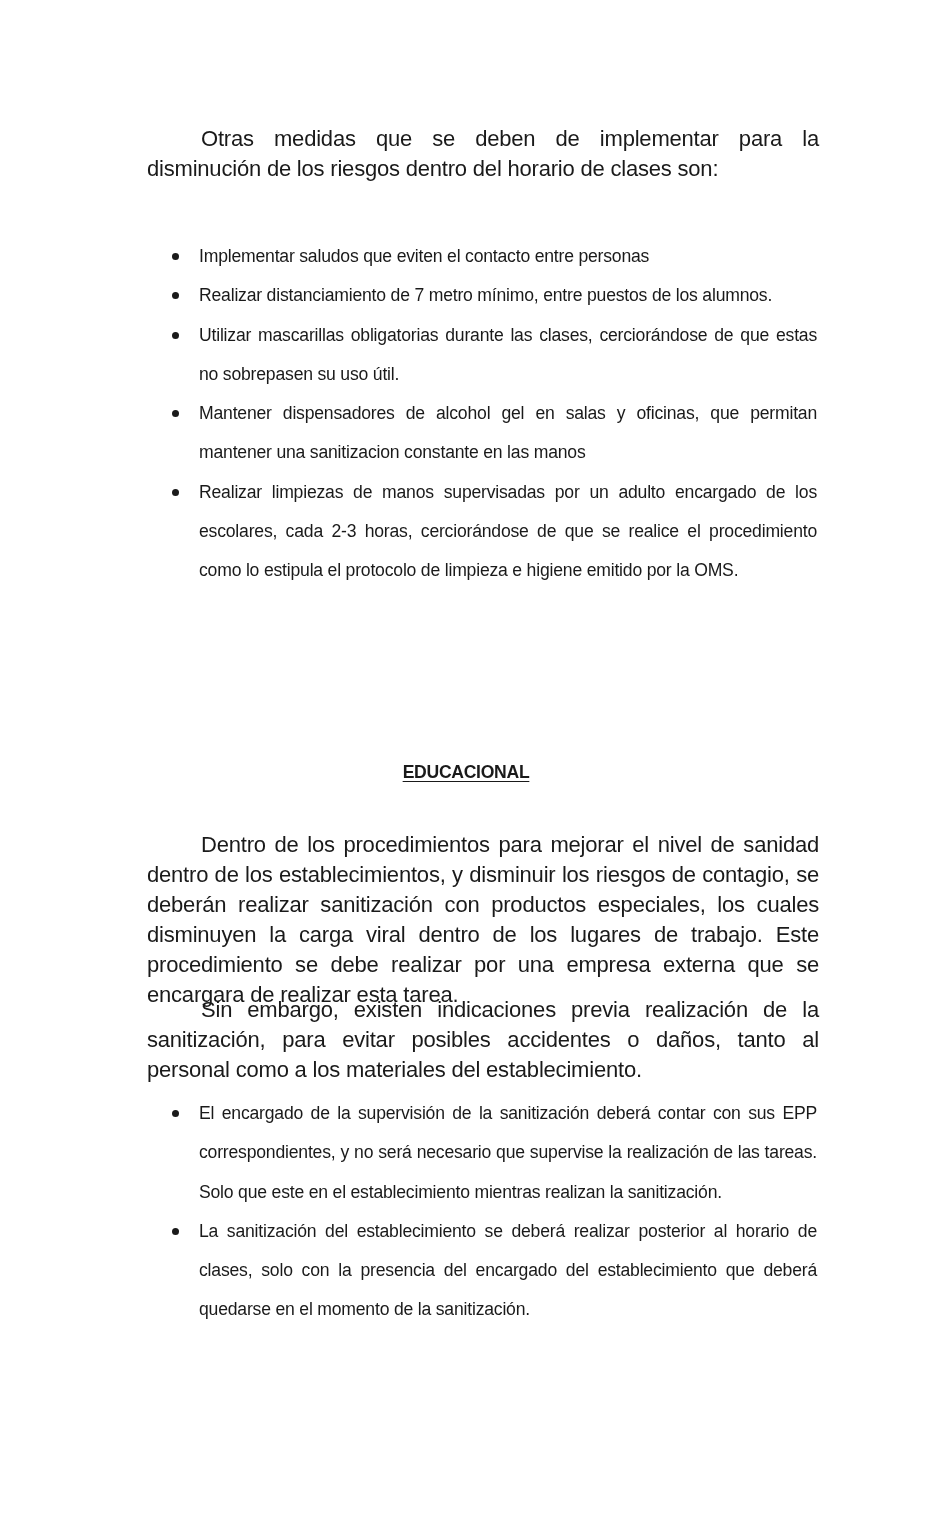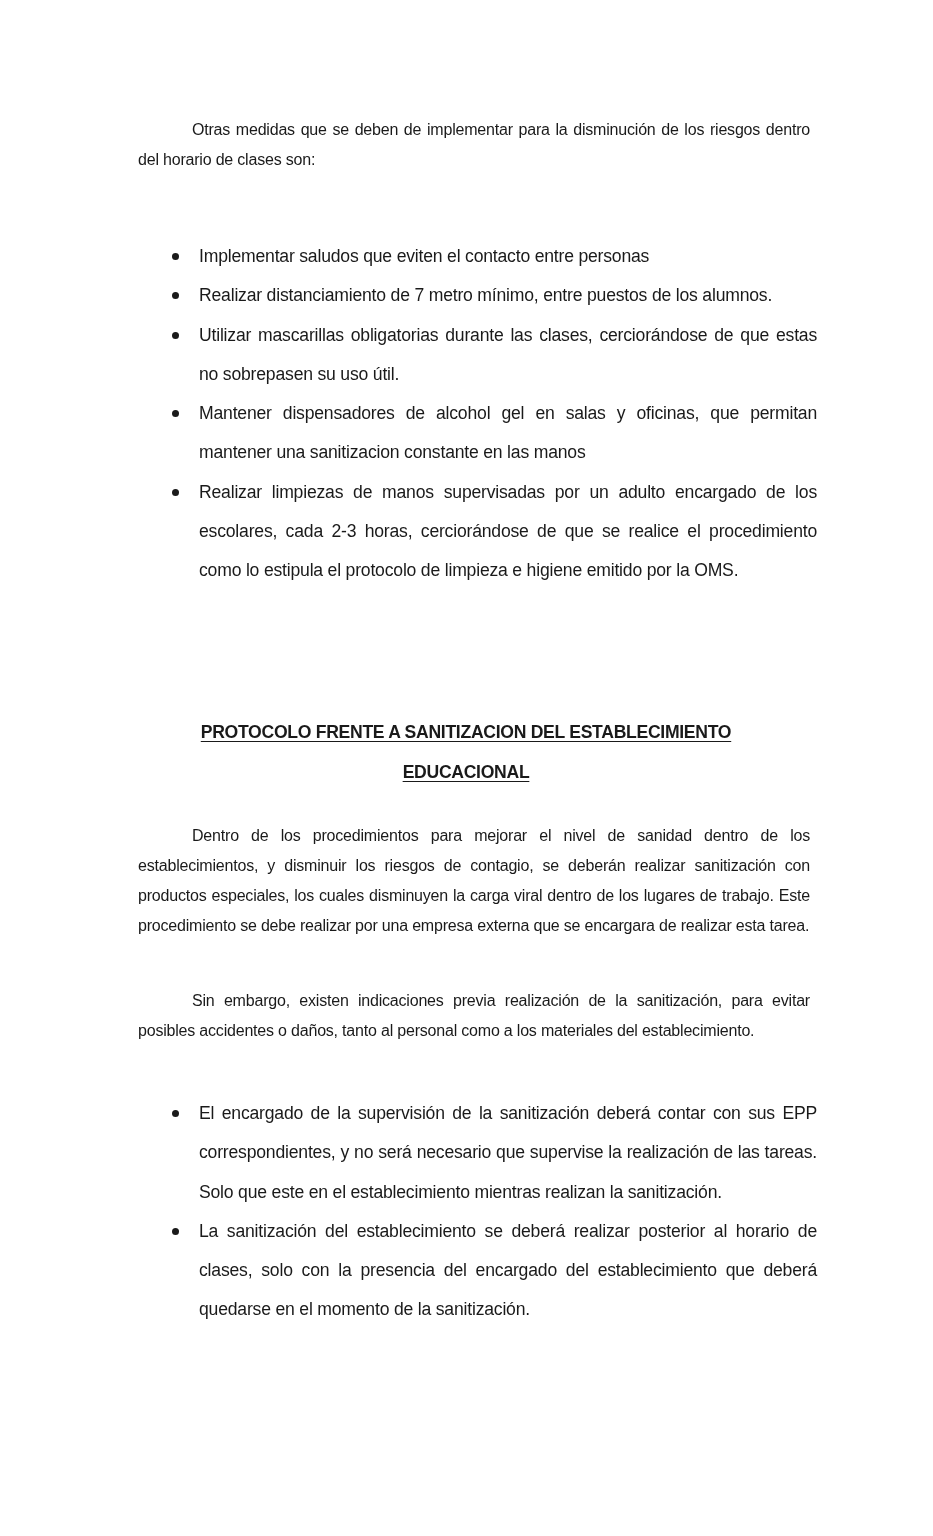--- a/index.html
+++ b/index.html
@@ -19,24 +19,24 @@
       position: absolute;
       left: 0; top: 0;
       width: 933px;
       height: 1536px;
       background: #ffffff;
     }
     .block {
       position: absolute;
       left: 130px;
       width: 672px;
-      font-size: 16px;
+      font-size: 22px;
       letter-spacing: -0.2px;
       text-align: justify;
-      margin: 8px;
+      margin: 17px;
     }
     .para {
       line-height: 30px;
       text-indent: 54px;
     }
     .para-1 { top: 107px; }
     .para-2 { top: 813px; }
     .para-3 { top: 978px; }
 
     ul.bullets {
@@ -108,21 +108,21 @@
       <span class="bullet"></span>
       <span>Mantener dispensadores de alcohol gel en salas y oficinas, que permitan mantener una sanitizacion constante en las manos</span>
     </li>
     <li>
       <span class="bullet"></span>
       <span>Realizar limpiezas de manos supervisadas por un adulto encargado de los escolares, cada 2-3 horas, cerciorándose de que se realice el procedimiento como lo estipula el protocolo de limpieza e higiene emitido por la OMS.</span>
     </li>
   </ul>
 
   <h2 class="heading">
-    <span>PROTOCOLO FRENTE A SANITIZACION DEL ESTABLECIMIENTO</span><br>
+    <br>
     <span>EDUCACIONAL</span>
   </h2>
 
   <p class="block para para-3">Sin embargo, existen indicaciones previa realización de la sanitización, para evitar posibles accidentes o daños, tanto al personal como a los materiales del establecimiento.</p>
 
   <p class="block para para-2">Dentro de los procedimientos para mejorar el nivel de sanidad dentro de los establecimientos, y disminuir los riesgos de contagio, se deberán realizar sanitización con productos especiales, los cuales disminuyen la carga viral dentro de los lugares de trabajo. Este procedimiento se debe realizar por una empresa externa que se encargara de realizar esta tarea.</p>
 
   <ul class="bullets bullets-2">
     <li>
       <span class="bullet"></span>

